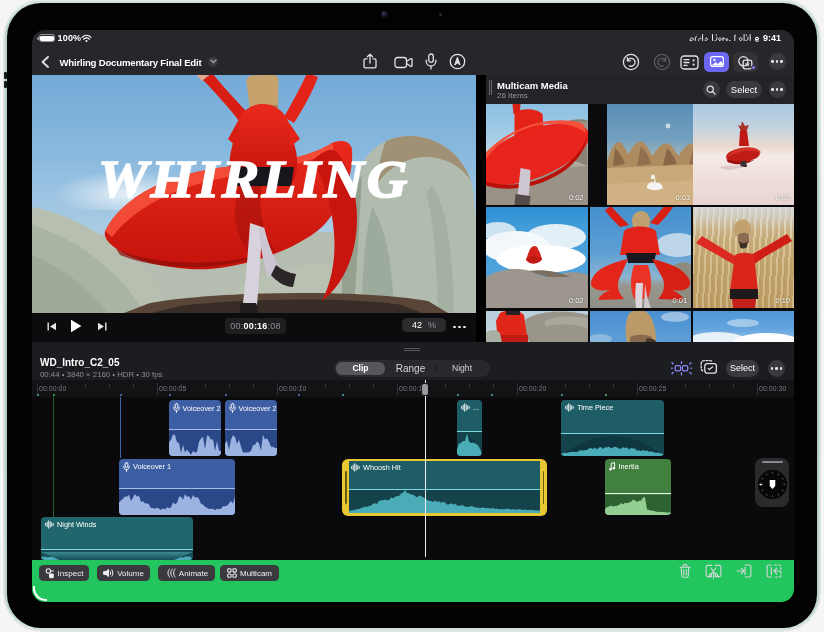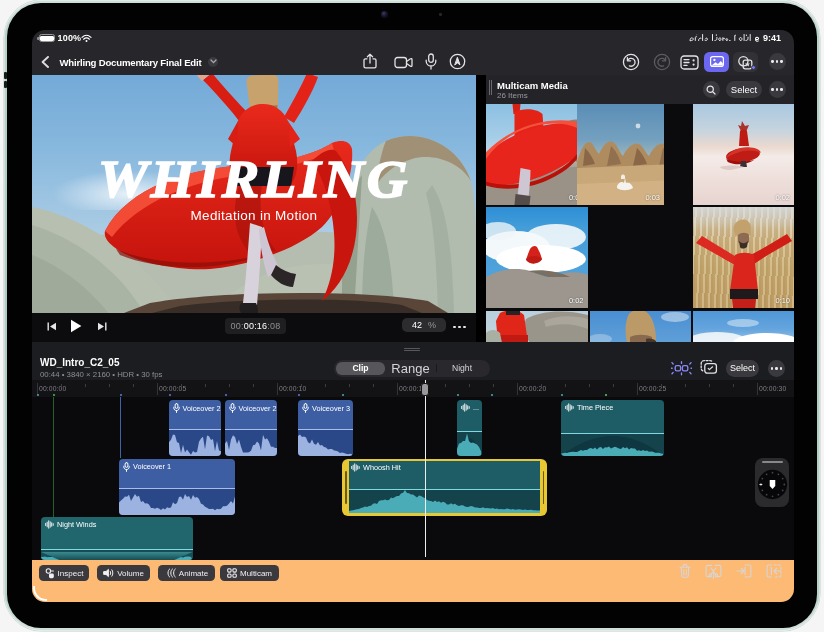--- a/index.html
+++ b/index.html
@@ -11,21 +11,21 @@
 #screen{position:absolute;left:32px;top:30px;width:762px;height:572px;border-radius:13px;background:#000;overflow:hidden}
 .ic{stroke:#e3e3e5;fill:none;stroke-width:1.3;stroke-linecap:round;stroke-linejoin:round}
 #chrome{position:absolute;left:0;top:0;width:762px;height:45px;background:#27272b}
 #video{position:absolute;left:0;top:45px;width:444px;height:238px;background:#000;overflow:hidden}
 #playbar{position:absolute;left:0;top:283px;width:444px;height:30px;background:#0c0c0e}
 #media{position:absolute;left:454px;top:45px;width:308px;height:267px;background:#0b0b0d;overflow:hidden}
 #mhead{position:absolute;left:0;top:0;width:308px;height:29px;background:#242428}
 #tlhead{position:absolute;left:0;top:312px;width:762px;height:38px;background:#1c1d20}
 #ruler{position:absolute;left:0;top:350px;width:762px;height:17px;background:#131316}
 #tlarea{position:absolute;left:0;top:367px;width:762px;height:163px;background:#0a0a0c}
-#bbar{position:absolute;left:0;top:530px;width:762px;height:42px;background:#fdba74}
+#bbar{position:absolute;left:0;top:530px;width:762px;height:42px;background:#22c55e}
 .pill{position:absolute;background:#3a3a3e;border-radius:9px;color:#fff;display:flex;align-items:center;justify-content:center}
 .circ{position:absolute;background:#3a3a3e;border-radius:50%;display:flex;align-items:center;justify-content:center}
 .dur{position:absolute;right:4px;bottom:3px;font-size:7.5px;color:#fff;opacity:.95;text-shadow:0 0 2px rgba(0,0,0,.6)}
 .cell{position:absolute;overflow:hidden;background:#333}
 .clip{position:absolute;border-radius:4px;overflow:hidden}
 .clip .lb{position:absolute;left:4px;top:3px;display:flex;align-items:center;gap:3px;color:#fff;font-size:7.3px;font-weight:500;white-space:nowrap}
 .wv{position:absolute;left:0;bottom:0;width:100%}
 .tbtn{position:absolute;top:5px;height:16px;background:#3a3a3e;border-radius:4.5px;color:#f0f0f2;font-size:8px;display:flex;align-items:center;justify-content:center;gap:3px}
 </style></head><body>
 <div id="stage">
@@ -197,38 +197,37 @@
   <path d="M196 46 L208 64 L198 72 Z" fill="#e32317"></path>
 
   <path d="M142 92 L202 92 L199 111 L145 111 Z" fill="#16161c"></path>
 
   <path d="M158 148 C156 176 154 204 151 228 L165 230 C167 206 169 178 170 152 Z" fill="#d8d2dc"></path>
   <path d="M172 152 C176 168 181 182 188 194 L176 202 C171 188 168 170 167 154 Z" fill="#cdc5d1"></path>
   <path d="M184 190 C190 195 197 198 204 199 L201 212 C193 212 185 207 179 200 Z" fill="#2c2527"></path>
   <path d="M149 228 C147 232 147 235 149 238 L166 238 C166 233 165 230 164 228 Z" fill="#221d1f"></path>
  </svg>
 <div class="abs" style="left:0;top:75px;width:444px;text-align:center;font-family:'Liberation Serif',serif;font-style:italic;font-weight:700;font-size:52px;color:#fff;letter-spacing:2.5px;-webkit-text-stroke:1.6px #fff;transform:scale(1.08,1.0);transform-origin:center">WHIRLING</div>
- <div class="abs" style="left:0;top:132.5px;width:444px;text-align:center;font-size:13.5px;color:#fff;letter-spacing:.3px">Meditation in Motion</div>
 </div>
 
 <div id="playbar">
  <svg class="abs" style="left:15px;top:8.5px" width="10" height="9" viewBox="0 0 10 9">
           <path d="M1.2 0.5 L1.2 8.5" stroke="#e6e6e8" stroke-width="1.4"></path>
           <path d="M9 0.8 L3 4.5 L9 8.2 Z" fill="#e6e6e8"></path>
         </svg>
  <svg class="abs" style="left:38px;top:6px" width="12" height="14" viewBox="0 0 12 14">
           <path d="M1 0.8 L11.4 7 L1 13.2 Z" fill="#fff"></path>
         </svg>
  <svg class="abs" style="left:65px;top:8.5px" width="10" height="9" viewBox="0 0 10 9">
           <path d="M8.8 0.5 L8.8 8.5" stroke="#e6e6e8" stroke-width="1.4"></path>
           <path d="M1 0.8 L7 4.5 L1 8.2 Z" fill="#e6e6e8"></path>
         </svg>
  <div class="abs" style="left:193px;top:5px;width:61px;height:15.5px;background:#1f1f22;border-radius:4px;display:flex;align-items:center;justify-content:center;font-size:9px;letter-spacing:.2px">
           <span style="color:#8e8e93">00:</span>
-          <span style="color:#fff;font-weight:400">00:16</span>
+          <span style="color:#fff;font-weight:700">00:16</span>
           <span style="color:#8e8e93">:08</span>
         </div>
  <div class="abs" style="left:370px;top:5px;width:44px;height:14px;background:#2c2c2f;border-radius:5px;display:flex;align-items:center;justify-content:center;gap:6px;font-size:9px">
           <span style="color:#fff">42</span>
           <span style="color:#98989d">%</span>
         </div>
  <div class="abs" style="left:421px;top:12.5px;display:flex;gap:2.6px">
           <i style="width:2.6px;height:2.6px;border-radius:50%;background:#e8e8ea"></i>
           <i style="width:2.6px;height:2.6px;border-radius:50%;background:#e8e8ea"></i>
           <i style="width:2.6px;height:2.6px;border-radius:50%;background:#e8e8ea"></i>
@@ -268,21 +267,21 @@
  <g transform="rotate(-21 46 50)">
   <ellipse cx="46" cy="50" rx="60" ry="24" fill="#e8251c"></ellipse>
   <path d="M-14 50 C4 32 26 24 46 24 C70 24 92 32 104 50 L104 40 C90 28 68 22 46 22 C24 22 2 30 -14 42 Z" fill="#f5503c"></path>
   <path d="M-14 54 C4 70 26 76 46 76 C70 76 92 68 104 52 C94 72 70 80 46 80 C22 80 0 72 -14 58 Z" fill="#b91109"></path>
  </g>
  <path d="M34 64 C33 74 32 84 31 92 L42 94 C43 84 44 74 44 66 Z" fill="#cfc6d4"></path>
  <path d="M29 90 L44 92 L43 101 L28 101 Z" fill="#544c48"></path>
 </svg>
           <div class="dur">0:02</div>
         </div>
-        <div class="cell" style="left:91px;top:29px;width:87px;height:100.8px">
+        <div class="cell" style="left:121px;top:29px;width:87px;height:100.8px">
 <div class="abs" style="inset:0;background:linear-gradient(180deg,#5a8db6 0%,#74a0bf 35%,#97b2bb 50%,#c3a87e 66%,#cfb48a 100%)"></div>
 <svg class="abs" style="left:0;top:0" width="101" height="101" viewBox="0 0 101 101">
  <circle cx="61" cy="22" r="2.4" fill="#e5ebf0" opacity=".8"></circle>
  <path d="M0 58 C4 44 8 38 12 38 C16 38 18 46 22 50 C26 42 30 36 36 38 C40 40 42 48 46 52 C50 44 56 38 62 40 C66 42 68 48 72 52 C76 44 82 38 88 40 C94 42 98 50 101 54 L101 101 L0 101 Z" fill="#af8c60"></path>
  <path d="M8 44 C12 48 16 54 18 60 L6 62 Z" fill="#8a6847"></path>
  <path d="M34 42 C38 46 42 52 44 60 L30 62 Z" fill="#90704e"></path>
  <path d="M60 44 C64 48 68 54 70 60 L56 62 Z" fill="#8a6847"></path>
  <path d="M86 44 C90 48 94 54 96 60 L82 62 Z" fill="#90704e"></path>
  <path d="M0 64 L101 60 L101 101 L0 101 Z" fill="#c8a778"></path>
  <path d="M0 80 L101 76 L101 101 L0 101 Z" fill="#d2b284"></path>
@@ -312,20 +311,38 @@
  <ellipse cx="30" cy="40" rx="34" ry="16" fill="#fdfdfd" opacity=".95"></ellipse>
  <ellipse cx="70" cy="30" rx="30" ry="13" fill="#f4f8fb" opacity=".9"></ellipse>
  <ellipse cx="55" cy="52" rx="45" ry="14" fill="#fff"></ellipse>
  <ellipse cx="12" cy="24" rx="18" ry="9" fill="#eef4f8" opacity=".8"></ellipse>
  <path d="M0 70 C14 62 30 60 44 64 L60 70 C80 64 94 64 102 68 L102 101 L0 101 Z" fill="#9c968e"></path>
  <path d="M42 64 C56 62 72 64 84 70 L62 70 Z" fill="#7a6f60"></path>
  <path d="M44 42 C46 39 49 38 51 40 L54 46 L56 52 C52 58 44 58 40 53 L42 47 Z" fill="#d42119"></path>
  <path d="M40 52 C44 48 52 48 56 52 C54 57 42 58 40 52 Z" fill="#c01a14"></path>
 </svg>
           <div class="dur">0:02</div>
+        </div>
+        <div class="cell" style="left:103.8px;top:132.3px;width:101.3px;height:100.8px">
+<div class="abs" style="inset:0;background:linear-gradient(180deg,#4590cd 0%,#5d9fd4 45%,#8cb4d0 70%,#98988e 78%,#8e8e86 100%)"></div>
+<svg class="abs" style="left:0;top:0" width="101" height="101" viewBox="0 0 101 101">
+ <ellipse cx="88" cy="38" rx="22" ry="12" fill="#e8eef2" opacity=".7"></ellipse>
+ <path d="M80 60 C90 54 98 54 101 58 L101 101 L84 101 C80 86 78 72 80 60 Z" fill="#8e8b80"></path>
+ <path d="M30 20 C24 14 18 8 15 3 L21 -1 C26 5 33 12 39 18 Z" fill="#d81f14"></path>
+ <path d="M68 18 C74 12 80 5 83 0 L77 -4 C72 2 66 9 60 16 Z" fill="#d81f14"></path>
+ <path d="M42 14 C42 8 46 4 51 4 C56 4 60 8 60 14 L58 26 L44 26 Z" fill="#c0a06e"></path>
+ <path d="M34 24 C40 18 60 18 66 24 L70 48 L30 48 Z" fill="#e2231a"></path>
+ <path d="M36 46 L66 46 L64 56 L38 56 Z" fill="#17171d"></path>
+ <path d="M38 52 C20 56 6 62 2 72 C-2 80 6 85 20 83 C12 87 8 90 9 93 L34 92 C28 86 26 78 30 70 Z" fill="#e42519"></path>
+ <path d="M62 52 C80 56 94 62 99 72 C103 80 96 85 82 83 C90 87 94 90 93 93 L68 92 C74 86 76 78 72 70 Z" fill="#d81f14"></path>
+ <path d="M44 58 C40 70 40 82 44 92 L58 92 C62 82 62 70 58 58 Z" fill="#ea3326"></path>
+ <path d="M46 76 C45 85 45 94 46 101 L52 101 L53 76 Z" fill="#ddd5dc"></path>
+ <path d="M55 76 C56 86 58 94 61 101 L54 101 Z" fill="#cfc6ce"></path>
+</svg>
+          <div class="dur">0:01</div>
         </div>
         <div class="cell" style="left:207.4px;top:132.3px;width:100.6px;height:100.8px">
 <div class="abs" style="inset:0;background:linear-gradient(180deg,#d7dadb 0%,#dbd3c0 14%,#d3bc8c 34%,#c9ad74 60%,#c0a167 100%)"></div>
 <div class="abs" style="inset:0;background:repeating-linear-gradient(93deg,rgba(184,150,94,.5) 0 2px,rgba(232,214,176,.38) 2px 4px,rgba(160,128,76,.32) 4px 6px)"></div>
 <div class="abs" style="inset:0;background:linear-gradient(180deg,rgba(215,218,219,.8) 0%,rgba(215,218,219,0) 22%)"></div>
 <svg class="abs" style="left:0;top:0" width="101" height="101" viewBox="0 0 101 101">
  <path d="M8 34 C20 40 34 48 46 54 L92 30 C82 44 64 56 52 62 C36 56 18 44 8 34 Z" fill="#d82018"></path>
  <path d="M3 36 L9 29 L50 54 L46 60 Z" fill="#dc2921"></path>
  <path d="M94 27 L99 34 L54 60 L49 54 Z" fill="#d01d15"></path>
  <path d="M41 26 C39 20 42 14 48 13 C54 12 58 16 58 21 L56 30 L44 31 Z" fill="#c2a16c" transform="rotate(-14 49 21)"></path>
@@ -367,21 +384,21 @@
 </svg>
         </div>
       </div>
 <div id="tlhead">
  <div class="abs" style="left:372px;top:5.5px;width:16px;height:1.2px;border-radius:.6px;background:#58585c"></div>
  <div class="abs" style="left:372px;top:8.2px;width:16px;height:1.2px;border-radius:.6px;background:#58585c"></div>
  <div class="abs" style="left:8px;top:15px;font-size:10px;font-weight:700;color:#fff">WD_Intro_C2_05</div>
  <div class="abs" style="left:8px;top:27.5px;font-size:7.8px;color:#8e8e93">00:44 • 3840 × 2160 • HDR • 30 fps</div>
  <div class="abs" style="left:302px;top:17.5px;width:156px;height:17px;background:#29292d;border-radius:8.5px"></div>
  <div class="abs" style="left:304px;top:19.5px;width:49px;height:13px;background:#56565b;border-radius:6px;display:flex;align-items:center;justify-content:center;font-size:8.6px;font-weight:700;color:#fff">Clip</div>
- <div class="abs" style="left:353px;top:17.5px;width:51px;height:17px;display:flex;align-items:center;justify-content:center;font-size:13px;color:#d4d4d8">Range</div>
+ <div class="abs" style="left:353px;top:17.5px;width:51px;height:17px;display:flex;align-items:center;justify-content:center;font-size:10px;color:#d4d4d8">Range</div>
  <div class="abs" style="left:403.5px;top:22px;width:1px;height:8px;background:#19191b"></div>
  <div class="abs" style="left:404px;top:17.5px;width:52px;height:17px;display:flex;align-items:center;justify-content:center;font-size:8.6px;color:#d4d4d8">Night</div>
  <svg class="abs" style="left:639px;top:18px" width="21" height="18" viewBox="0 0 21 18">
   <g stroke="#8a88f8" stroke-width="1.35" fill="none" stroke-linecap="round">
    <rect x="4.2" y="5.6" width="5.4" height="5.2" rx="1.6"></rect>
             <rect x="11.4" y="5.6" width="5.4" height="5.2" rx="1.6"></rect>
    <path d="M2.2 4 L1 2.6 M10.5 3.4 L10.5 1.6 M18.8 4 L20 2.6 M2.2 12.4 L1 13.8 M10.5 13 L10.5 14.8 M18.8 12.4 L20 13.8 M1.2 8.2 L0.4 8.2 M20.1 8.2 L20.9 8.2"></path>
   </g>
         </svg>
  <svg class="abs" style="left:668px;top:17px" width="18" height="18" viewBox="0 0 18 18">
@@ -473,33 +490,20 @@
           <svg class="wv" width="52.5" height="26" viewBox="0 0 52.5 26" preserveAspectRatio="none">
             <path d="M0,26 L0,13.6 L2,11.1 L4,20.0 L6,9.5 L8,5.3 L10,7.1 L12,13.9 L14,9.5 L16,16.8 L18,22.4 L20,22.4 L22,22.4 L24,22.3 L26,20.8 L28,15.2 L30,14.8 L32,11.5 L34,13.6 L36,20.4 L38,4.8 L40,9.6 L42,8.2 L44,11.7 L46,16.7 L48,16.7 L50,17.9 L52,18.1 L52.5,26 Z" fill="#9cb3e2"></path>
           </svg>
           <div class="lb"><svg width="7" height="10" viewBox="0 0 7 10">
               <g stroke="#fff" stroke-width="1" fill="none" stroke-linecap="round">
                 <rect x="2.1" y="0.6" width="2.8" height="4.8" rx="1.4"></rect>
                 <path d="M0.8 4.2 L0.8 4.8 C0.8 6.4 2 7.6 3.5 7.6 C5 7.6 6.2 6.4 6.2 4.8 L6.2 4.2 M3.5 7.6 L3.5 9.4"></path>
               </g>
             </svg>Voiceover 2</div>
         </div>
-        <div class="clip" style="left:266px;top:3px;width:54.5px;height:56px;background:#3e5ea3">
-          <div class="abs" style="left:0;top:30px;width:100%;height:26px;background:#2a4887"></div>
-          <div class="abs" style="left:0;top:28.6px;width:100%;height:1.4px;background:#a9bde9"></div>
-          <svg class="wv" width="54.5" height="26" viewBox="0 0 54.5 26" preserveAspectRatio="none">
-            <path d="M0,26 L0,6.0 L2,4.5 L4,7.1 L6,6.4 L8,7.4 L10,12.3 L12,13.5 L14,9.6 L16,13.8 L18,14.8 L20,12.1 L22,15.4 L24,14.9 L26,17.1 L28,17.4 L30,19.6 L32,19.0 L34,19.1 L36,20.6 L38,20.8 L40,21.5 L42,23.0 L44,22.5 L46,23.1 L48,23.8 L50,24.3 L52,23.8 L54,24.2 L54.5,26 Z" fill="#9cb3e2"></path>
-          </svg>
-          <div class="lb"><svg width="7" height="10" viewBox="0 0 7 10">
-              <g stroke="#fff" stroke-width="1" fill="none" stroke-linecap="round">
-                <rect x="2.1" y="0.6" width="2.8" height="4.8" rx="1.4"></rect>
-                <path d="M0.8 4.2 L0.8 4.8 C0.8 6.4 2 7.6 3.5 7.6 C5 7.6 6.2 6.4 6.2 4.8 L6.2 4.2 M3.5 7.6 L3.5 9.4"></path>
-              </g>
-            </svg>Voiceover 3</div>
-        </div>
         <div class="clip" style="left:425px;top:3px;width:24.5px;height:56px;background:#1e5d66;border-radius:4px">
           <div class="abs" style="left:0;top:32px;width:100%;height:24px;background:#15434c"></div>
           <svg class="abs" style="left:0;top:32px" width="24.5" height="24" viewBox="0 0 24.5 24" preserveAspectRatio="none">
             <path d="M0 24 Q12.25 -12 24.5 24 L0 24 Z" fill="#0e3741"></path>
           </svg>
           <div class="abs" style="left:0;top:30.8px;width:100%;height:1.2px;background:#7fd9df"></div>
           <svg class="wv" width="24.5" height="24" viewBox="0 0 24.5 24" preserveAspectRatio="none">
             <path d="M0,24 L0,17.0 L2,11.5 L4,10.9 L6,9.1 L8,9.1 L10,1.6 L12,9.3 L14,11.1 L16,10.5 L18,11.6 L20,12.5 L22,15.1 L24,19.3 L24.5,24 Z" fill="#4aacb7"></path>
           </svg>
           <div class="lb"><svg width="9" height="9" viewBox="0 0 9 9">
@@ -547,20 +551,32 @@
               </svg>
               <div class="lb"><svg width="9" height="9" viewBox="0 0 9 9">
                   <g stroke="#fff" stroke-width="0.9" stroke-linecap="round">
                     <path d="M0.7 3.4 L0.7 5.6 M2.2 2.2 L2.2 6.8 M3.7 0.8 L3.7 8.2 M5.2 1.8 L5.2 7.2 M6.7 2.8 L6.7 6.2 M8.2 3.6 L8.2 5.4"></path>
                   </g>
                 </svg>Whoosh Hit</div>
             </div>
           </div>
           <div class="abs" style="left:3px;top:12px;width:1.6px;height:33px;background:#6b5a10;border-radius:1px"></div>
           <div class="abs" style="left:200.5px;top:12px;width:1.6px;height:33px;background:#6b5a10;border-radius:1px"></div>
+        </div>
+        <div class="clip" style="left:572.5px;top:61.5px;width:66px;height:56px;background:#41803f">
+          <div class="abs" style="left:0;top:36px;width:100%;height:20px;background:#2e6233"></div>
+          <div class="abs" style="left:0;top:34.8px;width:100%;height:1.2px;background:#eaf6ea"></div>
+          <svg class="wv" width="66" height="20" viewBox="0 0 66 20" preserveAspectRatio="none">
+            <path d="M0,20 L0,13.9 L2,12.2 L4,11.5 L6,10.5 L8,11.6 L10,10.9 L12,10.7 L14,10.0 L16,8.0 L18,9.4 L20,7.7 L22,8.3 L24,7.6 L26,6.7 L28,4.7 L30,5.2 L32,7.1 L34,5.7 L36,5.8 L38,2.3 L40,2.2 L42,14.4 L44,15.0 L46,15.6 L48,15.7 L50,16.2 L52,17.0 L54,16.7 L56,17.1 L58,17.0 L60,17.3 L62,17.5 L64,17.6 L66,17.6 L66,20 Z" fill="#93cf92"></path>
+          </svg>
+          <div class="lb"><svg width="7" height="9" viewBox="0 0 7 9">
+              <path d="M2.2 7.2 L2.2 1.4 L5.6 0.6 L5.6 6.2" stroke="#fff" stroke-width="1" fill="none" stroke-linejoin="round"></path>
+              <circle cx="1.4" cy="7.3" r="1.2" fill="#fff"></circle>
+              <circle cx="4.8" cy="6.3" r="1.2" fill="#fff"></circle>
+            </svg>Inertia</div>
         </div>
         <div class="clip" style="left:9px;top:120px;width:151.5px;height:43px;background:#21666d;border-radius:4px">
           <div class="abs" style="left:0;top:33px;width:100%;height:10px;background:#174d55"></div>
           <svg class="abs" style="left:0;top:33px" width="151.5" height="10" viewBox="0 0 151.5 10" preserveAspectRatio="none">
             <path d="M0 10 Q35.0 -6 70 10 L0 10 Z" fill="#0e3741"></path>
             <path d="M80 10 Q115.75 -6 151.5 10 L80 10 Z" fill="#0e3741"></path>
           </svg>
           <div class="abs" style="left:0;top:31.8px;width:100%;height:1.2px;background:#7fd9df"></div>
           <svg class="wv" width="151.5" height="10" viewBox="0 0 151.5 10" preserveAspectRatio="none">
             <path d="M0,10 L0,6.8 L2,7.1 L4,6.5 L6,7.2 L8,6.9 L10,7.1 L12,7.0 L14,6.3 L16,7.4 L18,7.0 L20,7.2 L22,7.1 L24,6.3 L26,7.1 L28,6.8 L30,7.0 L32,6.6 L34,7.0 L36,7.3 L38,7.0 L40,7.0 L42,6.5 L44,6.8 L46,7.3 L48,6.7 L50,7.1 L52,6.9 L54,7.2 L56,7.0 L58,6.6 L60,6.9 L62,6.6 L64,6.6 L66,6.8 L68,6.7 L70,7.0 L72,6.8 L74,6.6 L76,7.4 L78,6.4 L80,7.1 L82,7.3 L84,7.3 L86,7.1 L88,7.4 L90,7.0 L92,7.0 L94,6.7 L96,6.9 L98,6.4 L100,6.7 L102,7.1 L104,6.5 L106,6.7 L108,6.3 L110,6.6 L112,6.3 L114,7.3 L116,7.2 L118,6.3 L120,7.5 L122,6.4 L124,6.4 L126,7.3 L128,7.3 L130,6.4 L132,6.3 L134,6.5 L136,6.6 L138,6.6 L140,7.1 L142,7.5 L144,6.7 L146,6.4 L148,6.4 L150,6.9 L151.5,10 Z" fill="#4aacb7"></path>

